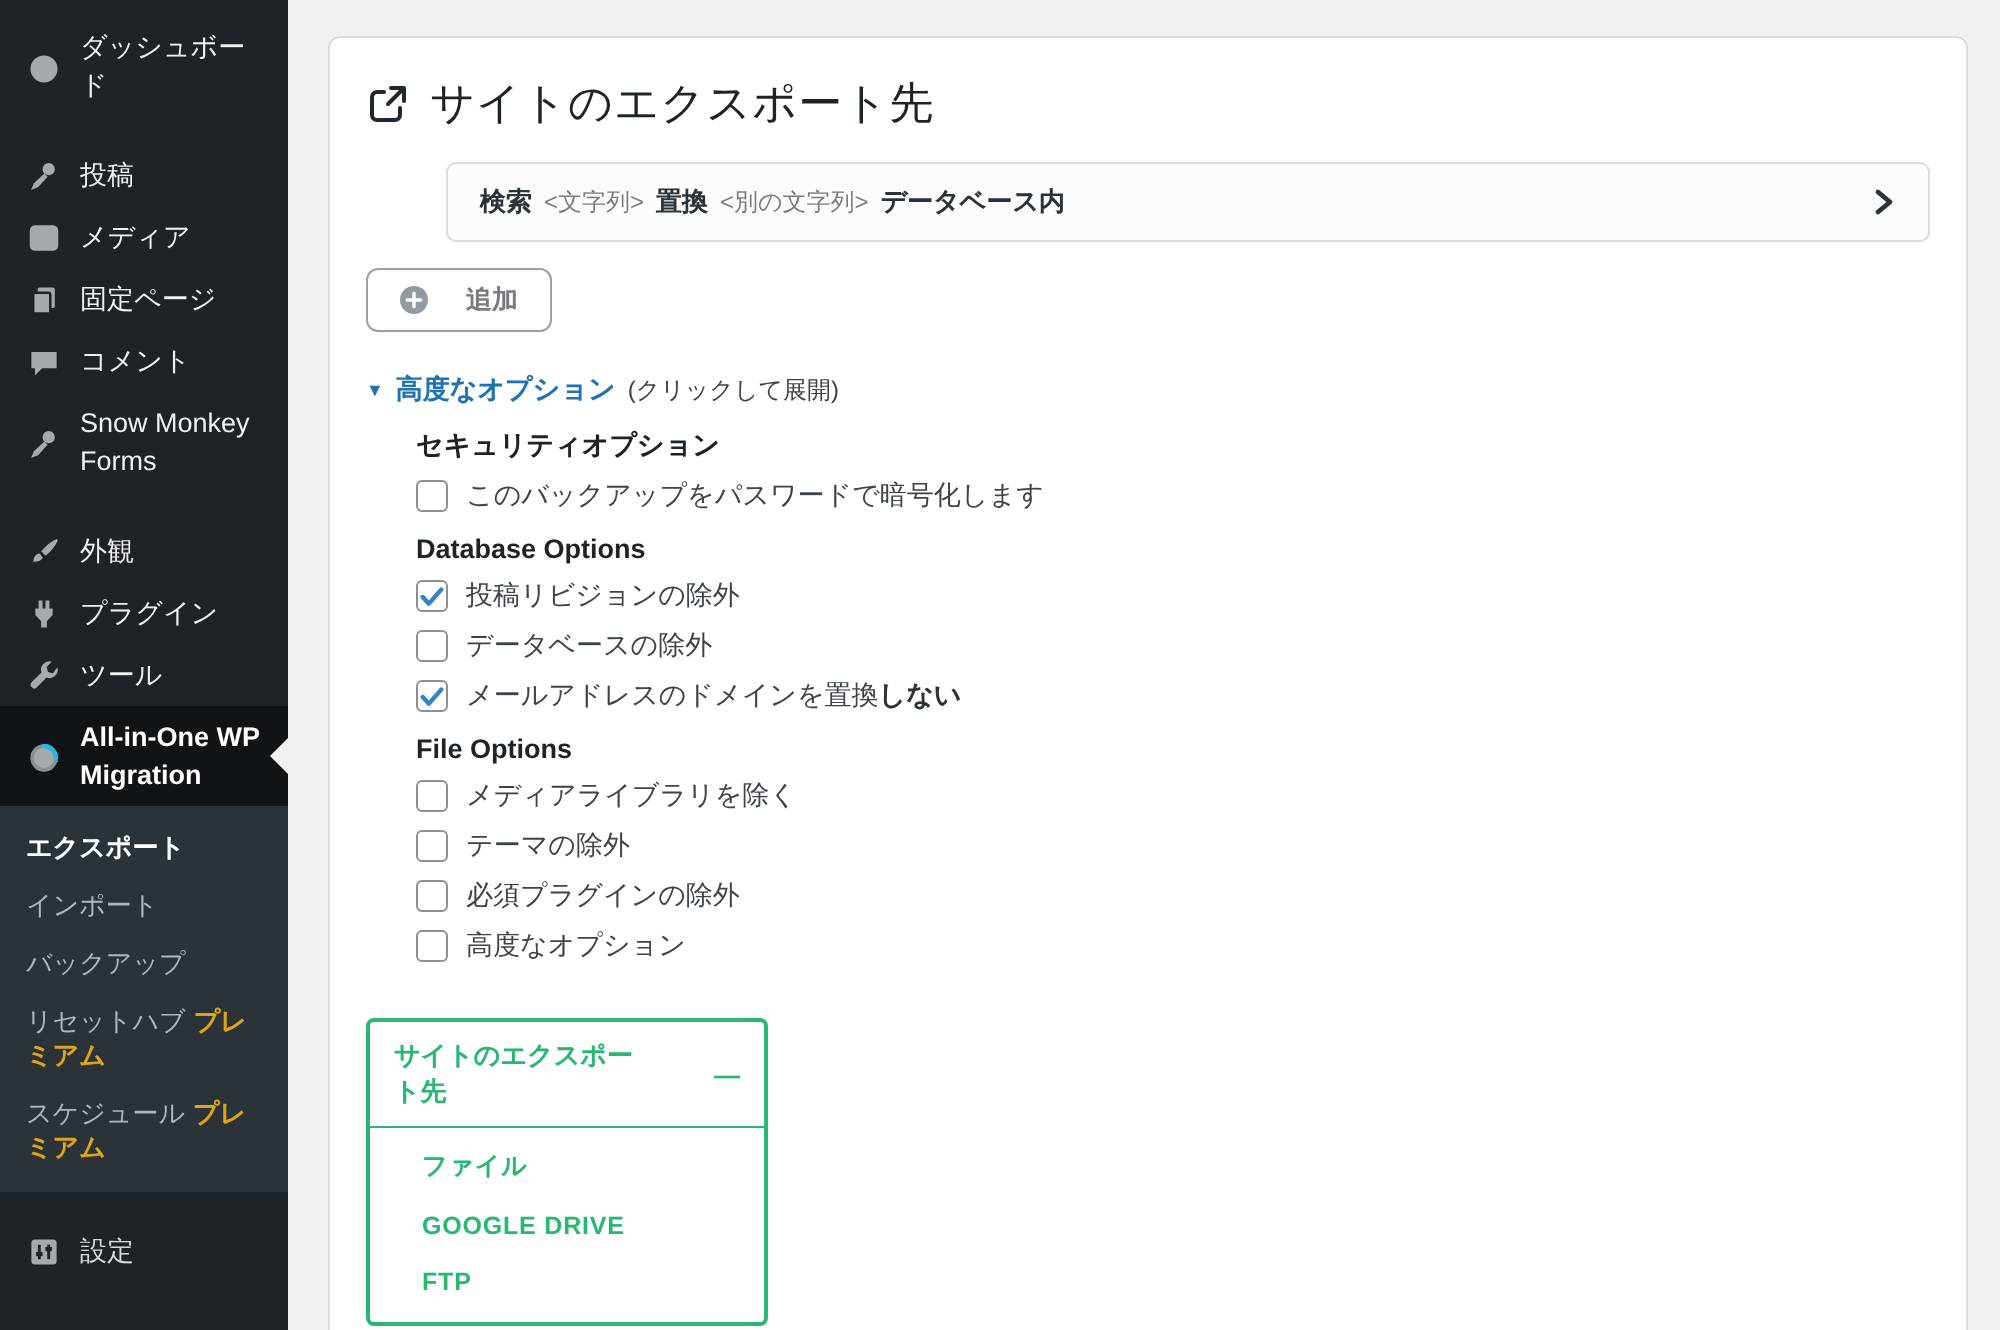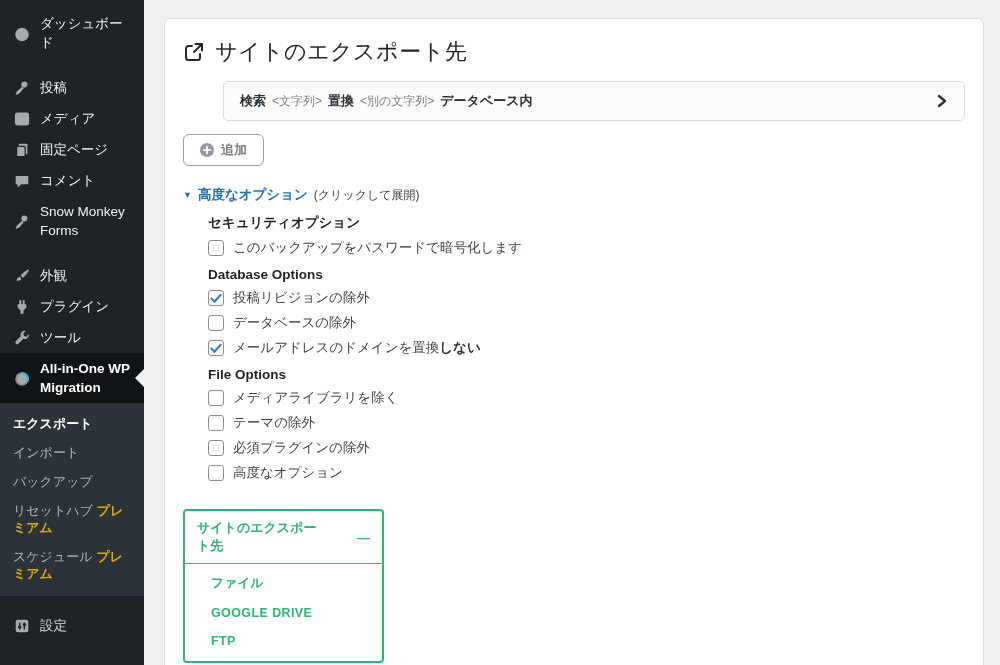--- a/index.html
+++ b/index.html
@@ -53,21 +53,21 @@
     margin-top:14px;height:40px;border:1px solid #dcdcde;border-radius:5px;
     background:#fbfbfc;display:flex;align-items:center;padding:0 16px;gap:6px;cursor:pointer;margin-left:40px;
   }
   .search-bar .strong{font-weight:bold;color:#2c3338;font-size:13px;}
   .search-bar .muted{color:var(--muted);font-size:12px;}
   .search-bar .spacer{flex:1;}
   .search-bar .chev{width:12px;height:14px;color:#2c3338;}
   .search-bar .chev svg{width:12px;height:14px;display:block;}
 
   .add-btn{
-    margin-top:13px;display:inline-flex;align-items:center;gap:7px;
+    margin-top:13px;display:inline-flex;align-items:center;gap:19px;
     background:#fff;border:1px solid #9aa0a5;border-radius:6px;
     padding:6px 16px;font-size:13px;color:var(--muted);font-weight:bold;cursor:pointer;
     font-family:inherit;
   }
   .add-btn .ico{width:14px;height:14px;}
   .add-btn .ico svg{width:14px;height:14px;display:block;}
 
   .advanced-toggle{margin-top:20px;display:flex;align-items:center;gap:6px;cursor:pointer;}
   .advanced-toggle .tri{color:var(--accent_blue);font-size:9px;line-height:1;}
   .advanced-toggle .lbl{color:var(--accent_blue);font-weight:bold;font-size:13.5px;}

